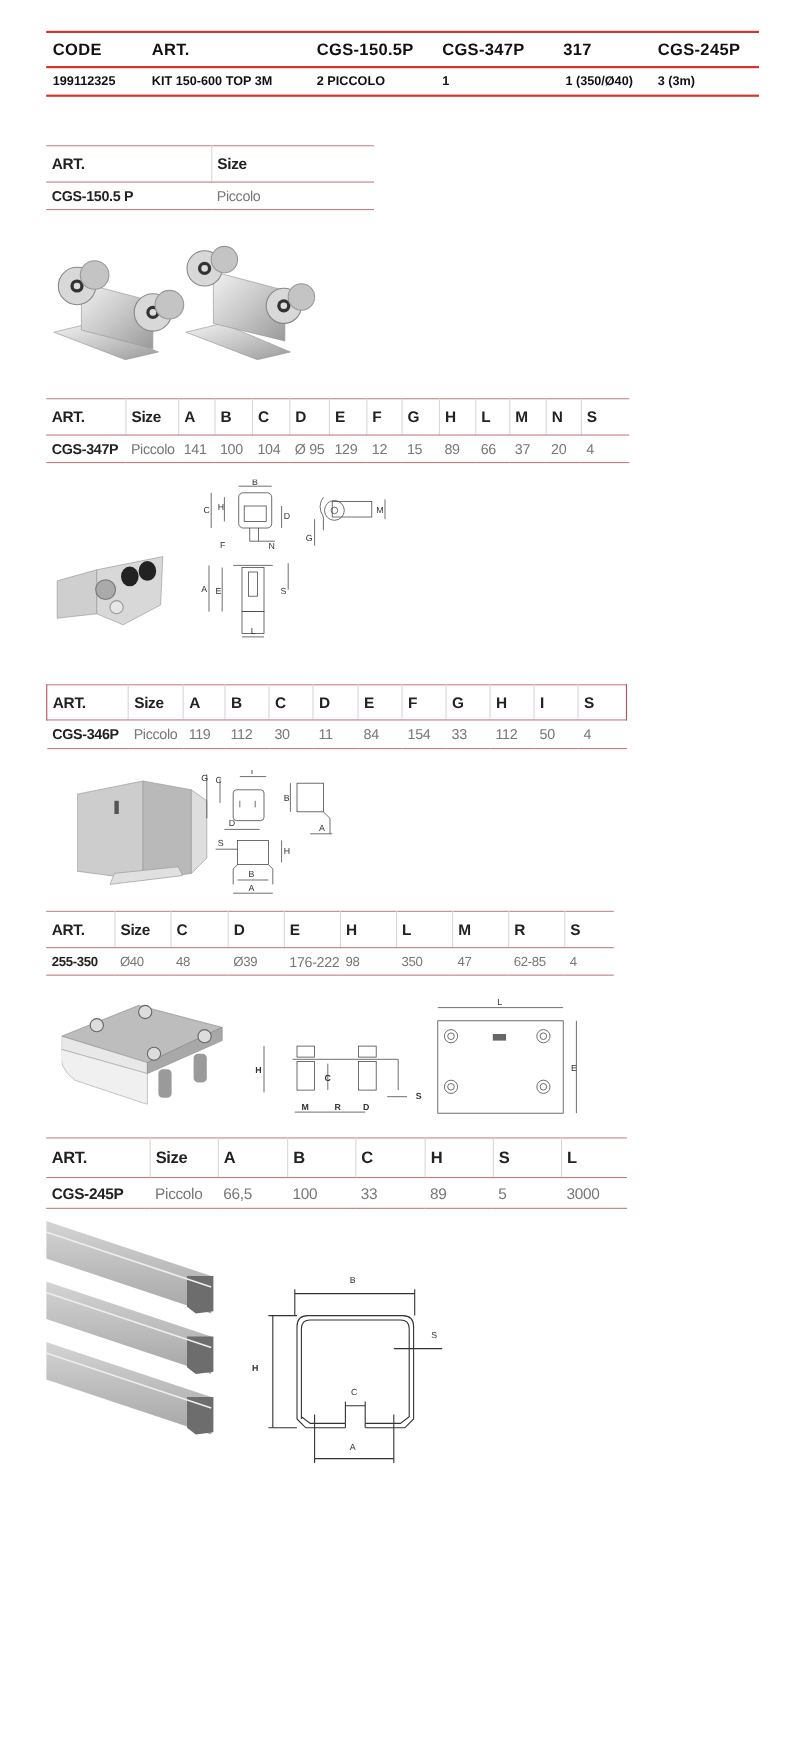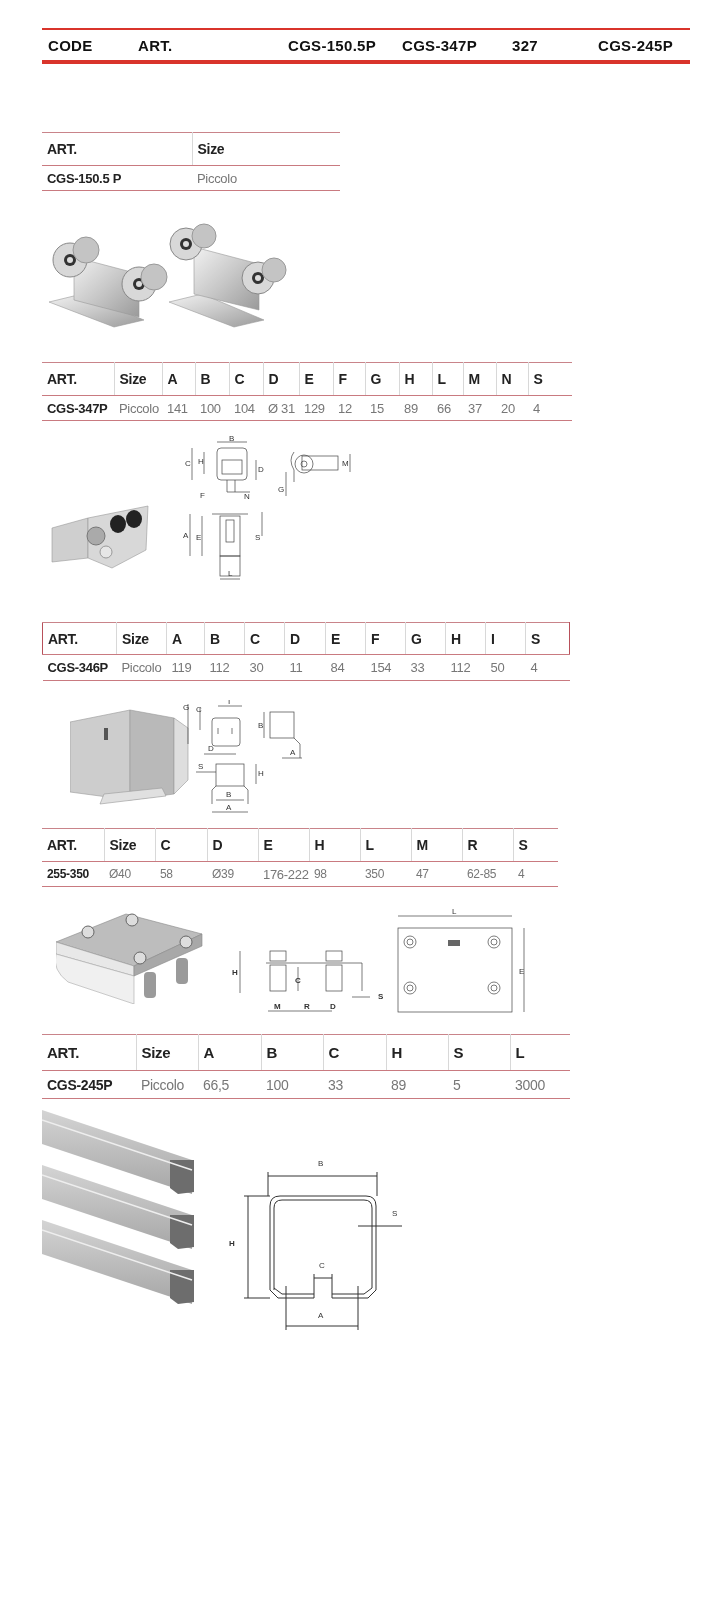--- a/index.html
+++ b/index.html
@@ -38,24 +38,32 @@
 </head>
 <body>
 
 <div class="kit">
   <div class="rule"></div>
   <div class="row head">
     <div class="c0">CODE</div>
     <div class="c1">ART.</div>
     <div class="c2">CGS-150.5P</div>
     <div class="c3">CGS-347P</div>
-    <div class="c4">327</div>
+    <div class="c4">317</div>
     <div class="c5">CGS-245P</div>
   </div>
   <div class="rule"></div>
+  <div class="row body">
+    <div class="c0">199112325</div>
+    <div class="c1">KIT 150-600 TOP 3M</div>
+    <div class="c2">2 PICCOLO</div>
+    <div class="c3">1</div>
+    <div class="c4">1 (350/Ø40)</div>
+    <div class="c5">3 (3m)</div>
+  </div>
   <div class="rule"></div>
 </div>
 
 <table class="spec" style="top:132px; width:298px;">
   <tbody>
       <tr style="height:33px;">
     <th style="width:150px;">ART.</th>
     <th>Size</th>
   </tr>
   <tr style="height:25px;">
@@ -116,21 +124,21 @@
     <th style="width:33px;">M</th>
     <th style="width:32px;">N</th>
     <th>S</th>
   </tr>
   <tr style="height:25px;">
     <td class="art">CGS-347P</td>
     <td>Piccolo</td>
     <td>141</td>
     <td>100</td>
     <td>104</td>
-    <td>Ø 31</td>
+    <td>Ø 95</td>
     <td>129</td>
     <td>12</td>
     <td>15</td>
     <td>89</td>
     <td>66</td>
     <td>37</td>
     <td>20</td>
     <td>4</td>
   </tr>
 </tbody>
@@ -271,21 +279,21 @@
     <th style="width:51px;">E</th>
     <th style="width:51px;">H</th>
     <th style="width:51px;">L</th>
     <th style="width:51px;">M</th>
     <th style="width:51px;">R</th>
     <th>S</th>
   </tr>
   <tr style="height:25px;">
     <td class="art" style="font-size:12px;">255-350</td>
     <td style="font-size:12px;">Ø40</td>
-    <td style="font-size:12px;">58</td>
+    <td style="font-size:12px;">48</td>
     <td style="font-size:12px;">Ø39</td>
     <td style="font-size:13px;">176-222</td>
     <td style="font-size:12px;">98</td>
     <td style="font-size:12px;">350</td>
     <td style="font-size:12px;">47</td>
     <td style="font-size:12px;">62-85</td>
     <td style="font-size:12px;">4</td>
   </tr>
 </tbody>
   </table>

